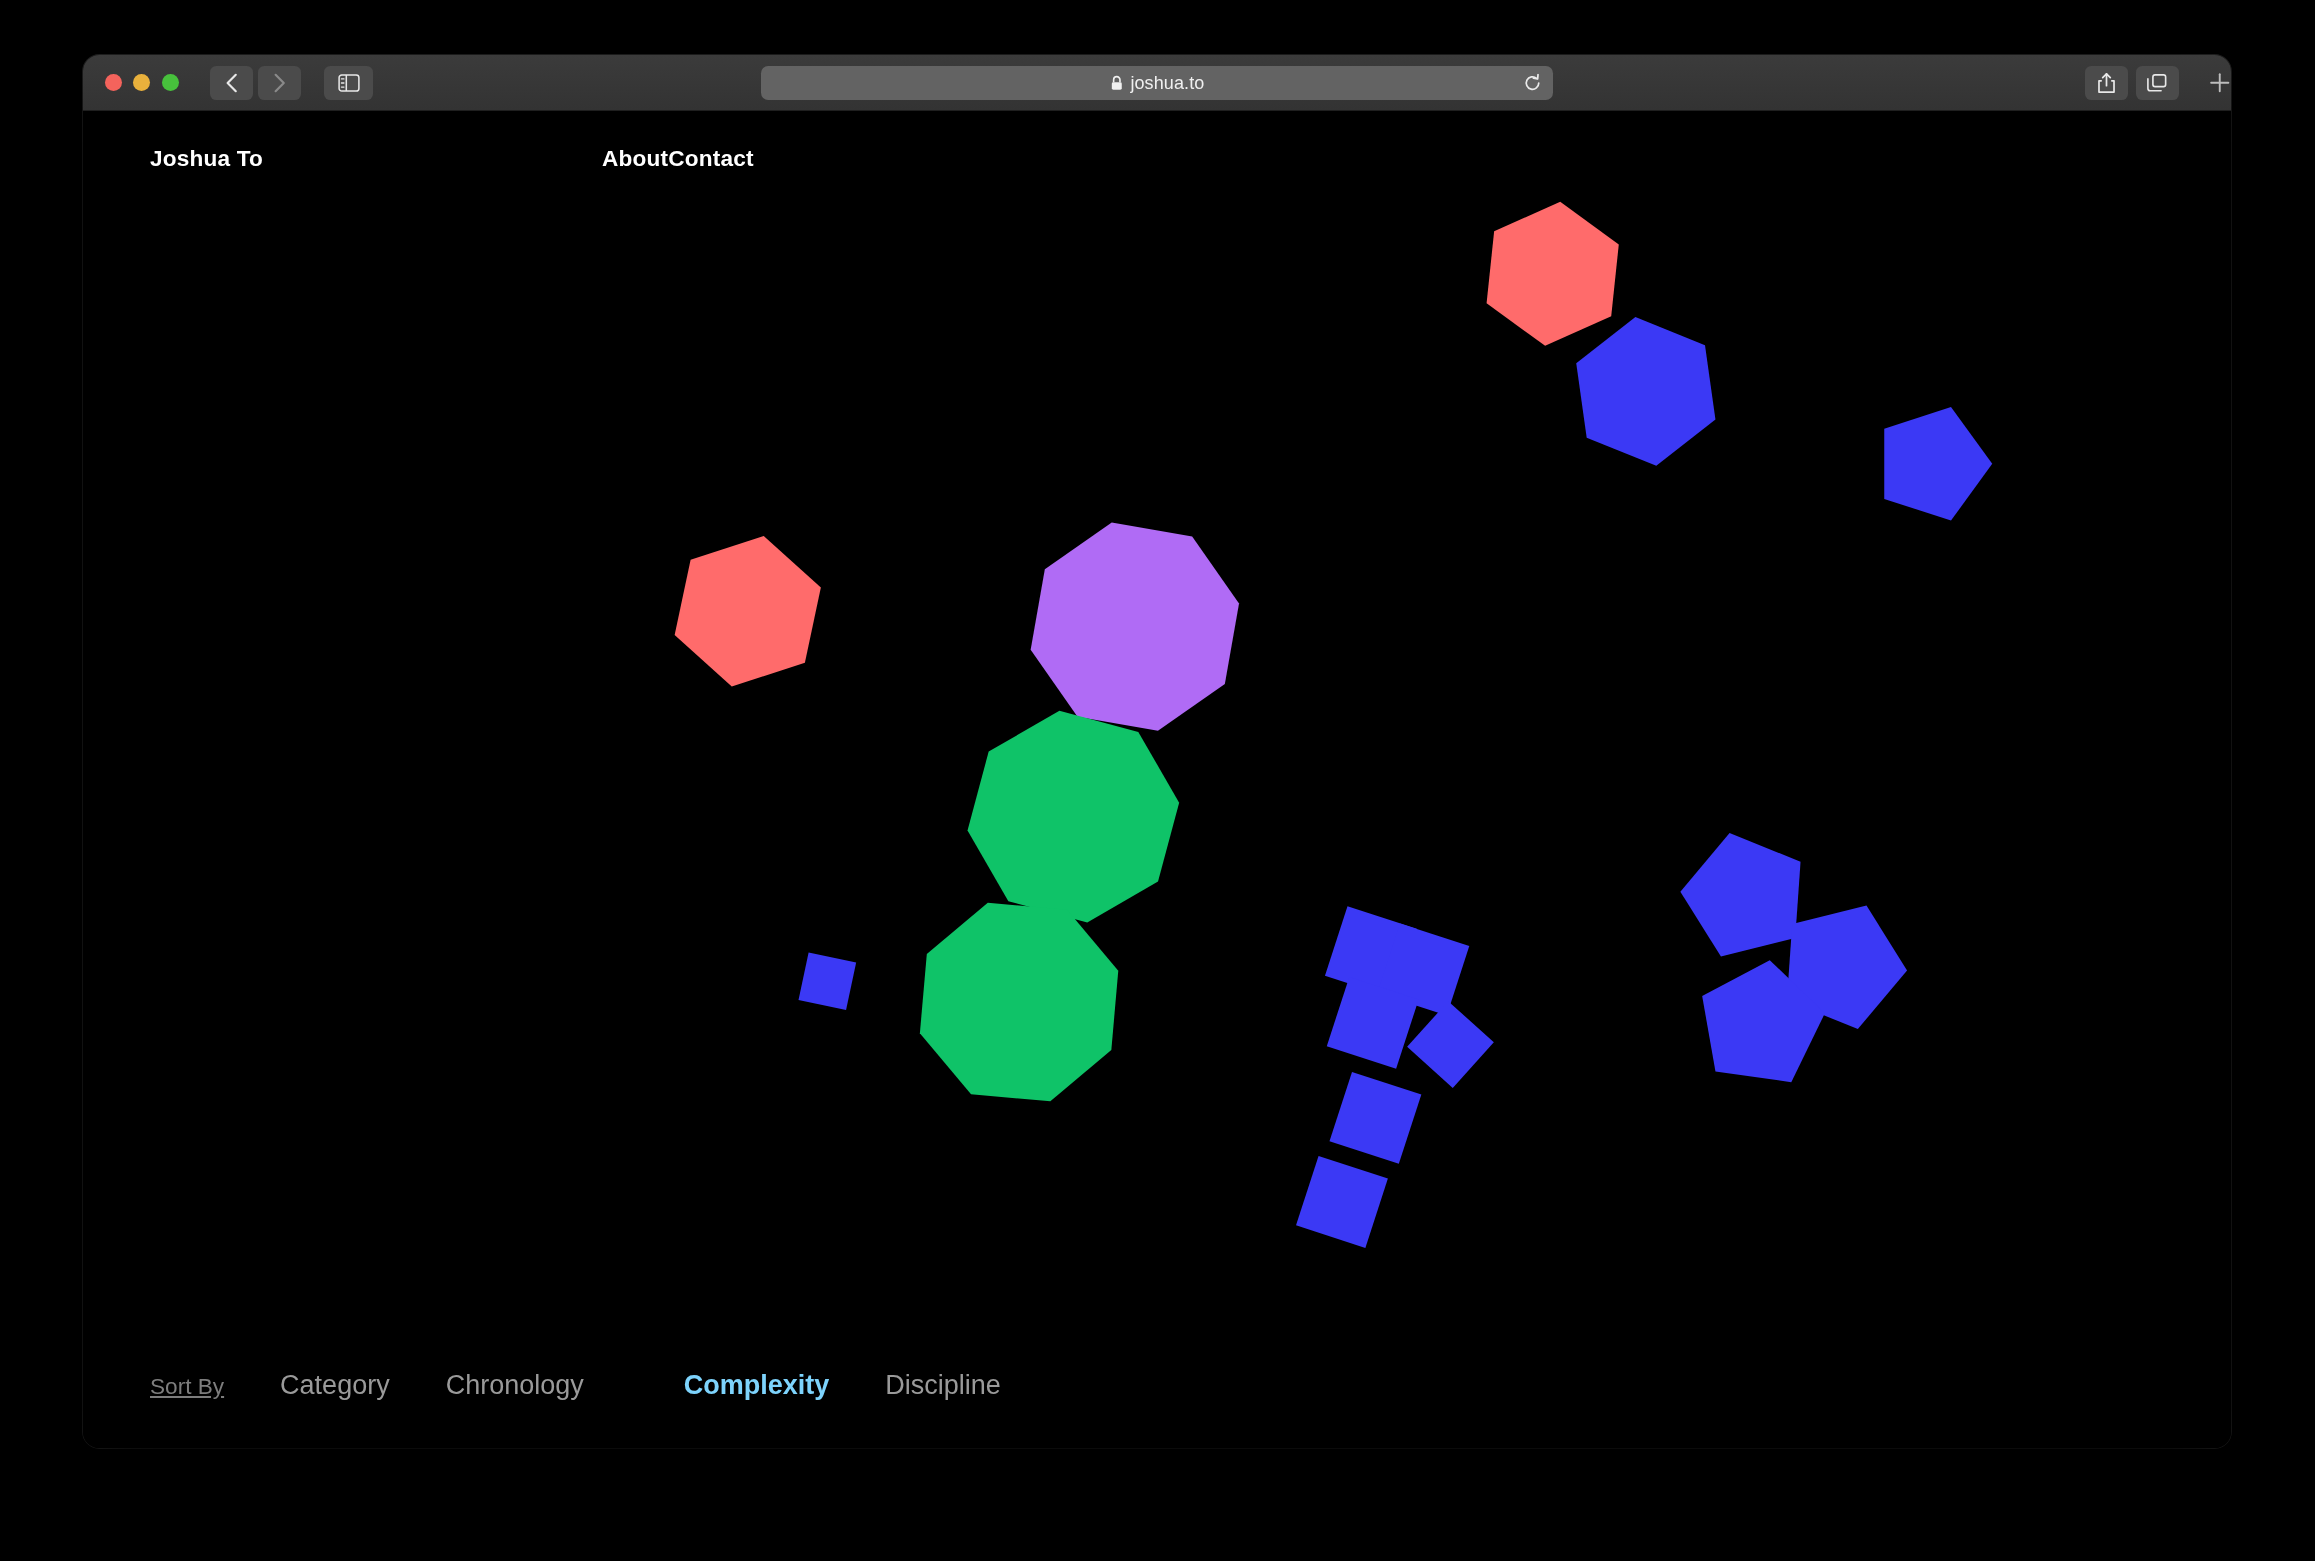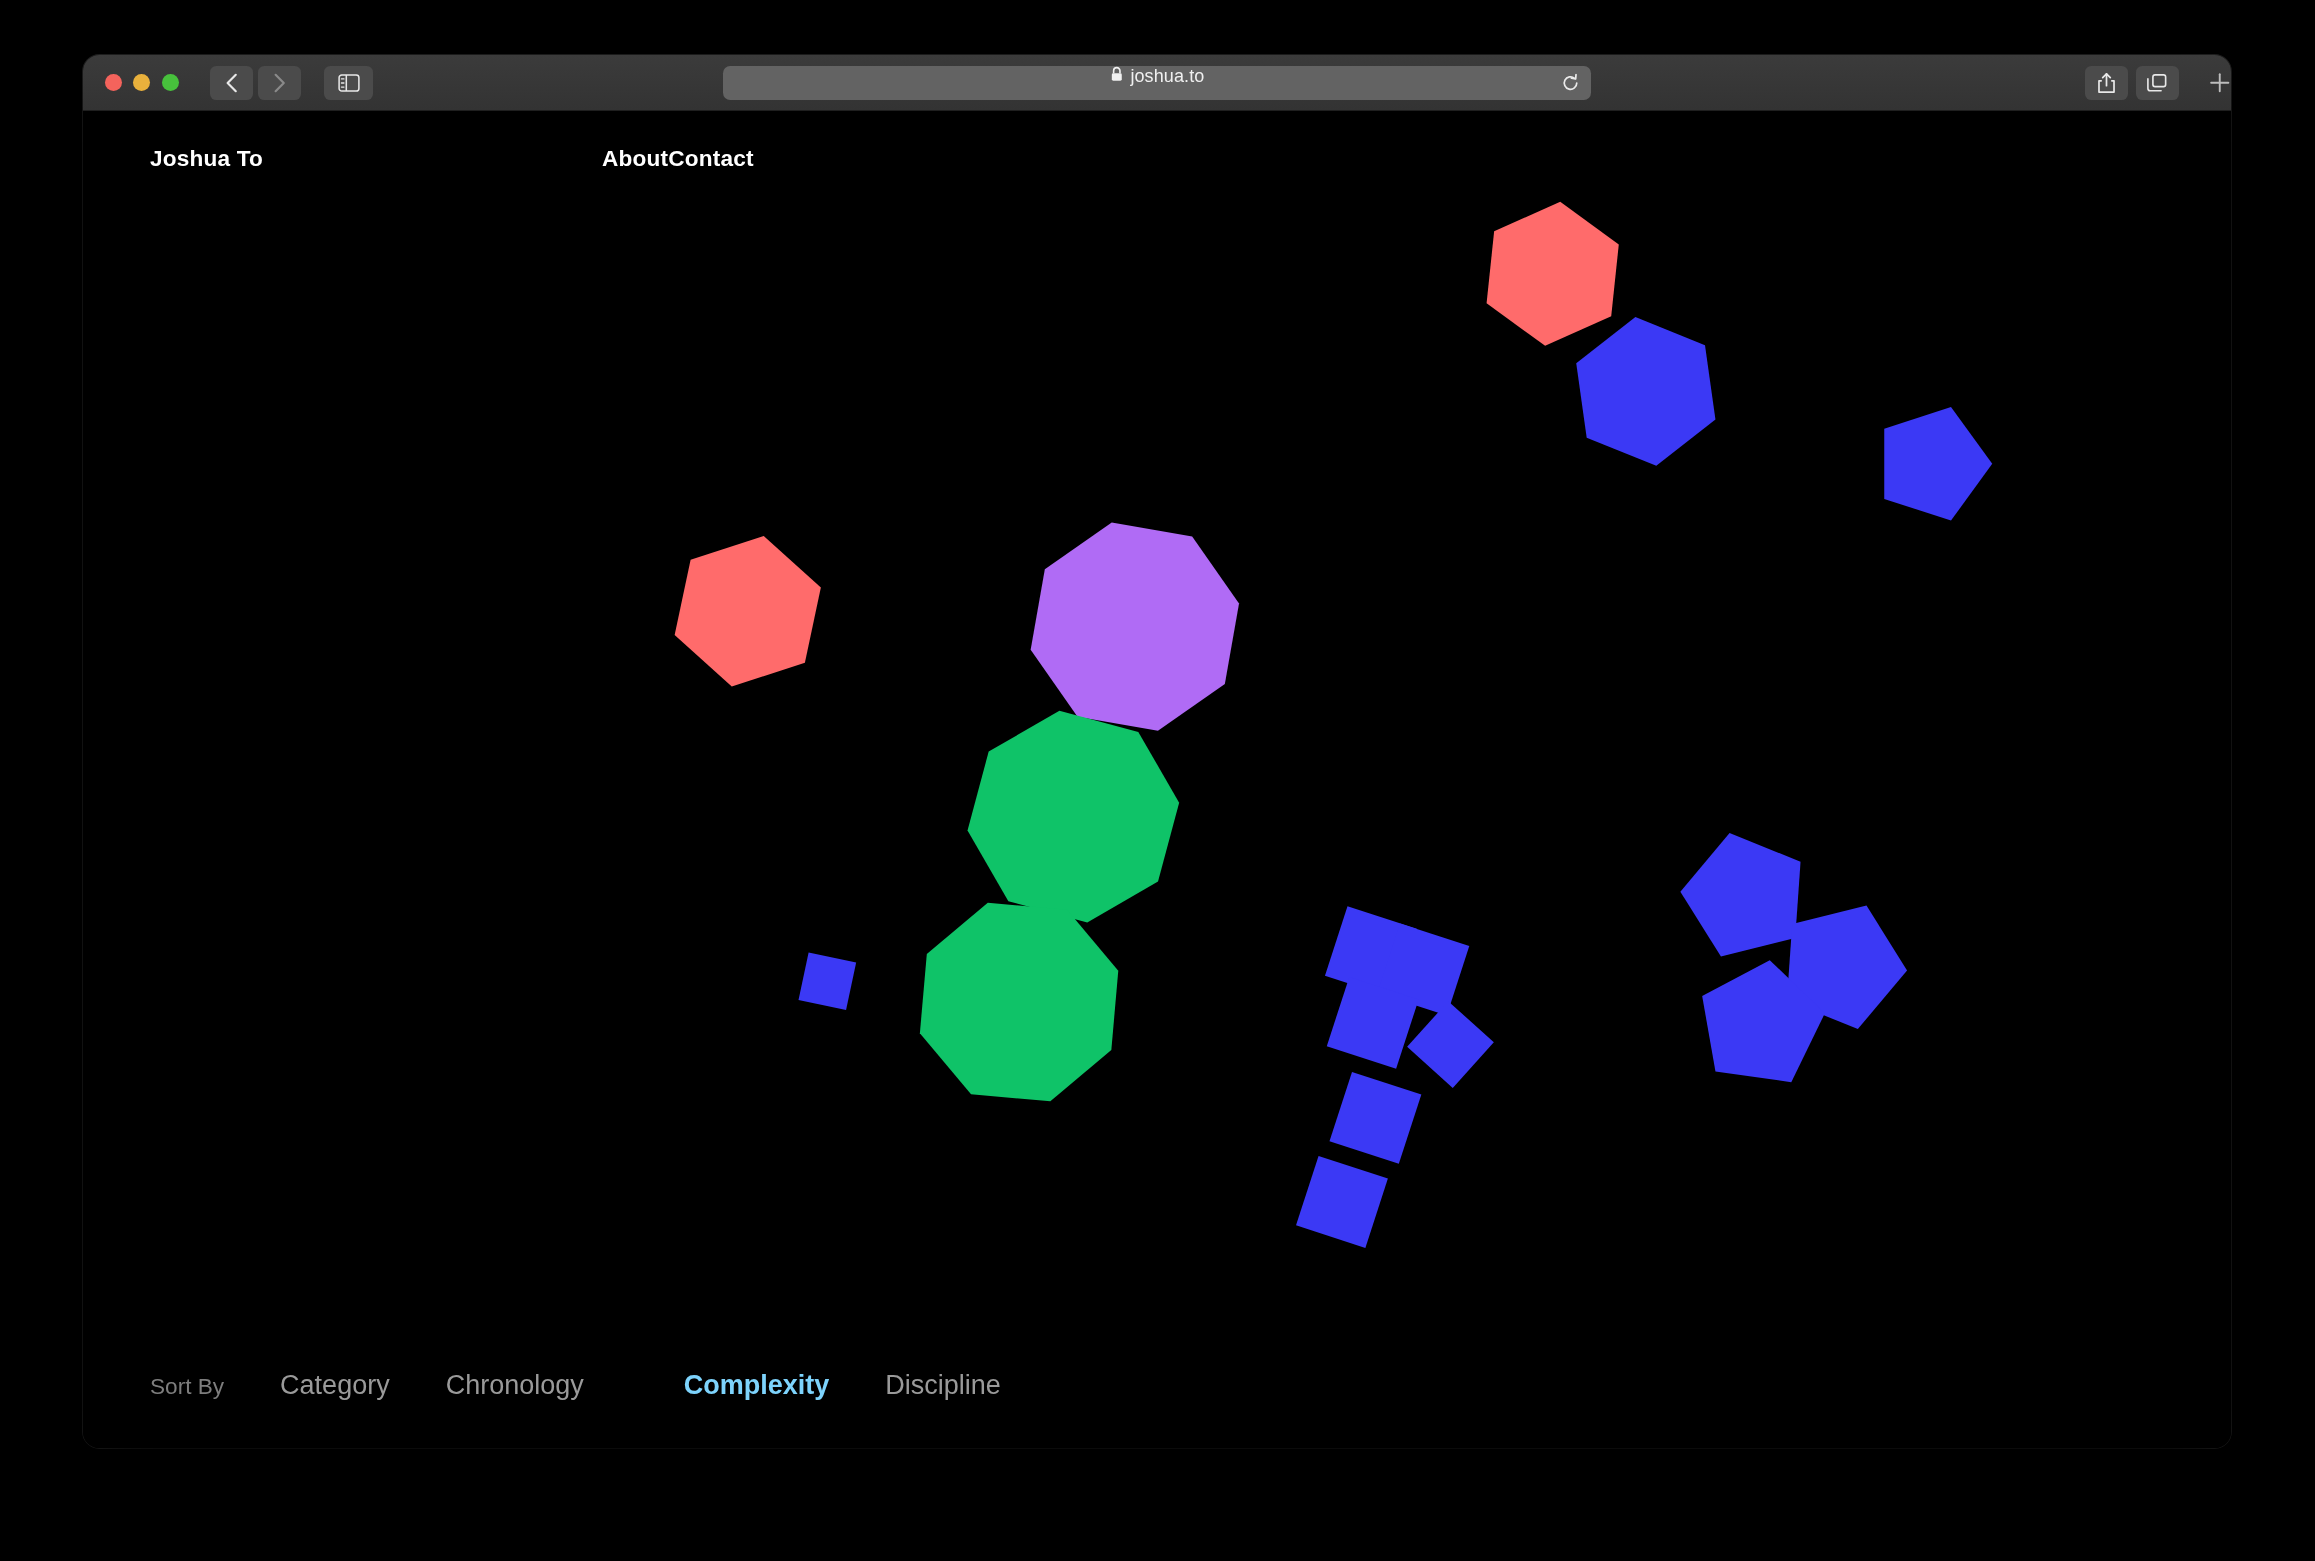--- a/index.html
+++ b/index.html
@@ -91,26 +91,26 @@
     align-items: center;
     justify-content: center;
   }
 
   
   #url-bar {
     position: absolute;
     left: 50%;
     transform: translateX(-50%);
     top: 11px;
-    width: 868px;
+    width: 792px;
     height: 34px;
     border-radius: 7.2px;
     background: #636363;
     display: flex;
-    align-items: flex-start;
+    align-items: center;
     justify-content: center;
     box-sizing: border-box;
     padding: 0 12.7px;
   }
   #url-text {
     color: #f0f0f0;
     font-size: 18px;
     letter-spacing: 0.1px;
     white-space: nowrap;
   }
@@ -216,20 +216,21 @@
     display: flex;
     align-items: baseline;
     padding-left: 67px;
     gap: 0;
   }
   .sort-label {
     color: #7d7d7d;
     font-size: 22.6px;
     margin-right: 56px;
     white-space: nowrap;
+    text-decoration: underline;
   }
   .sort-option {
     color: #9a9a9a;
     font-size: 27px;
     margin-right: 56px;
     white-space: nowrap;
     text-decoration: none;
   }
   .sort-option.active {
     color: #7dd3fc;

